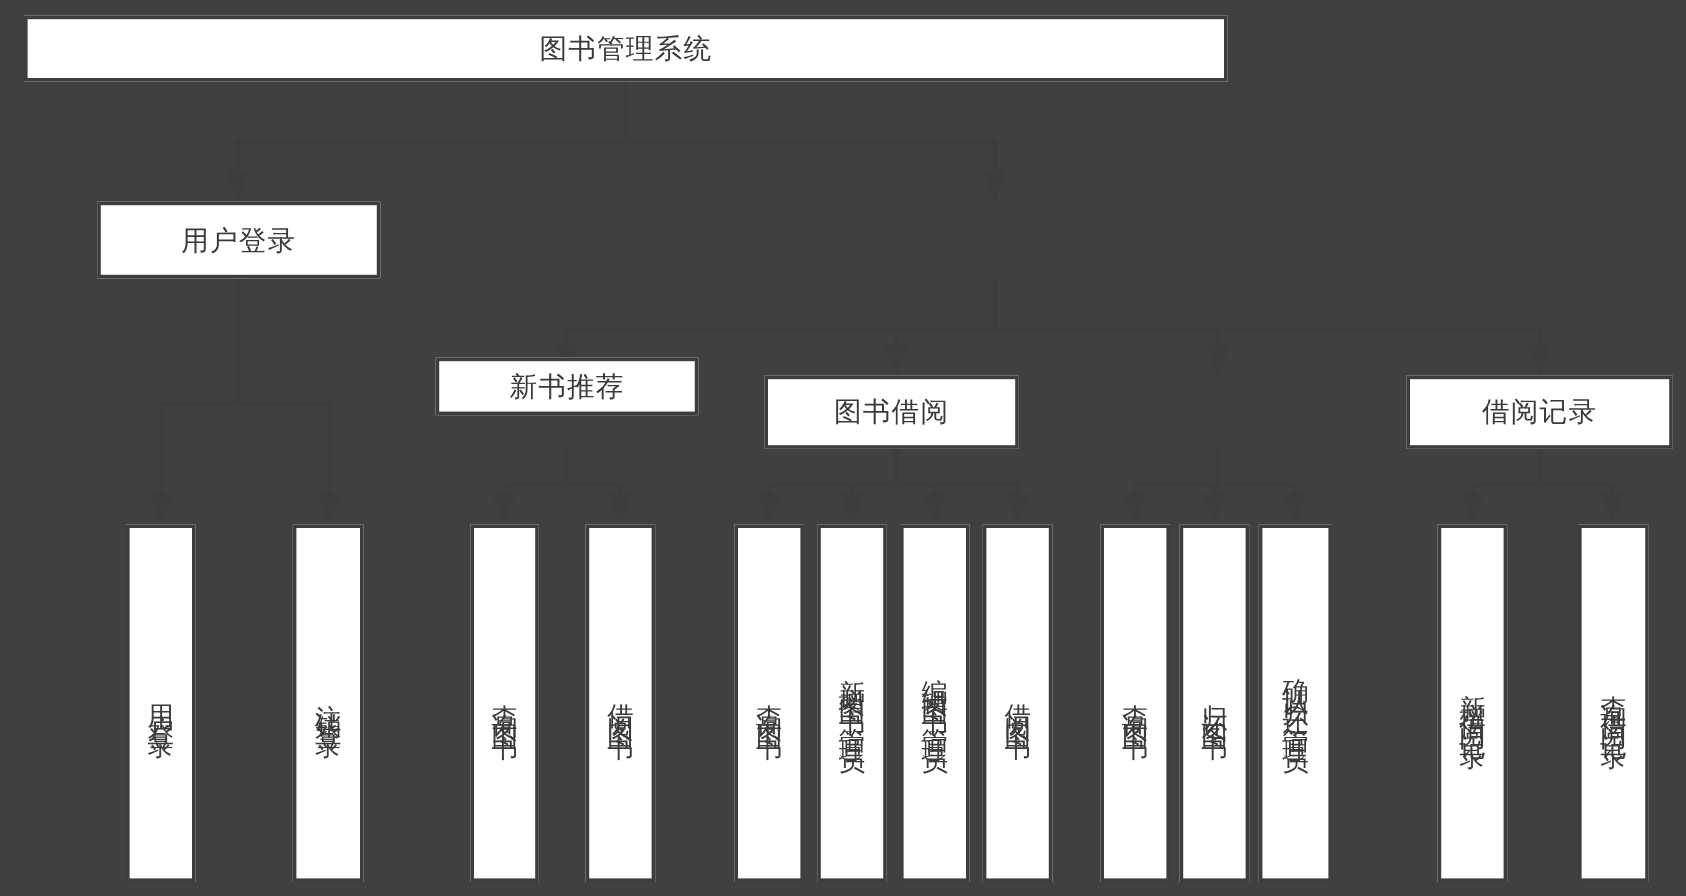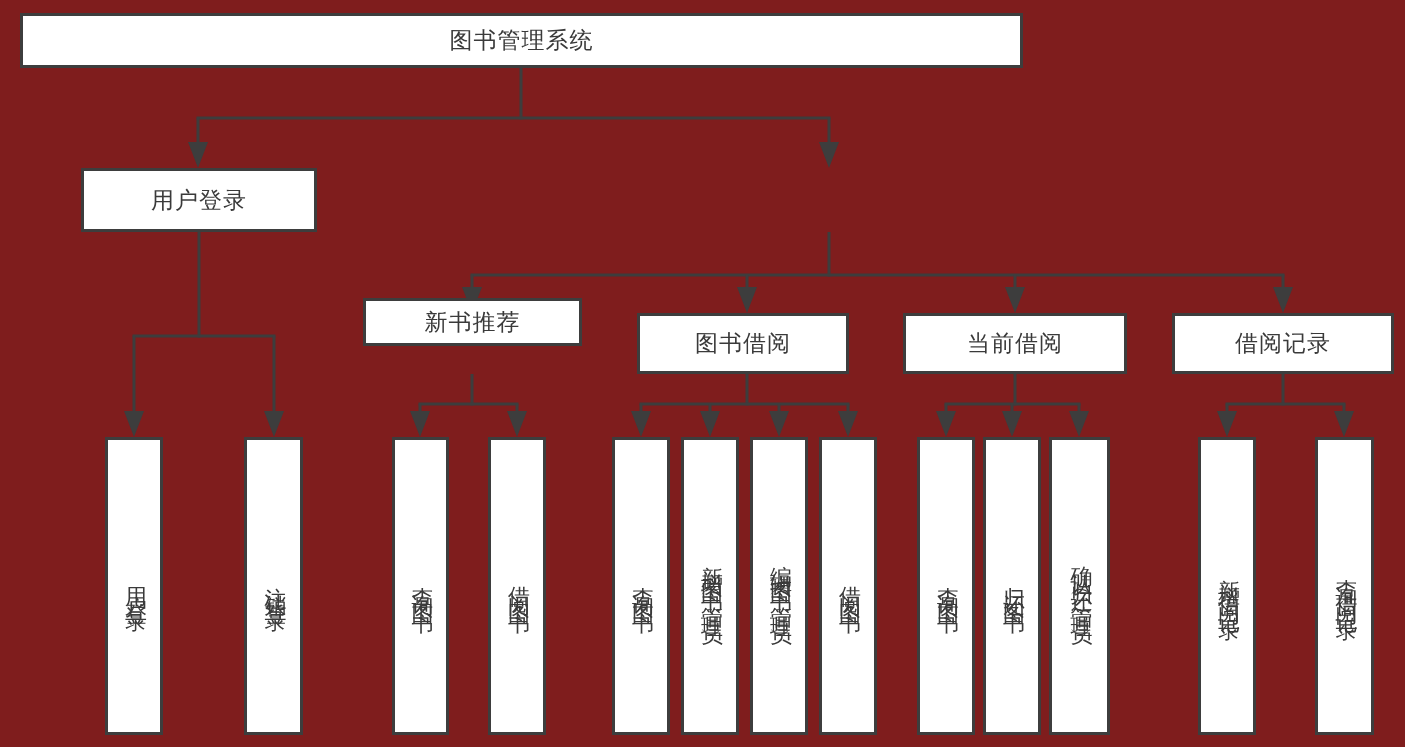--- a/index.html
+++ b/index.html
@@ -1,22 +1,22 @@
 <!DOCTYPE html>
 <html><head>
 <meta charset="utf-8">
 <style>
   html, body { margin: 0; padding: 0; background: #ffffff; }
   .canvas {
     position: relative;
     width: 1405px;
     height: 747px;
-    background: #7f1d1d;
+    background: #404040;
     overflow: hidden;
-    font-family: Liberation Mono, monospace;
+    font-family: Liberation Serif, serif;
   }
   .connectors {
     position: absolute;
     left: 0; top: 0;
     width: 1405px; height: 747px;
   }
   .node {
     position: absolute;
     box-sizing: border-box;
     border: 3px solid #3d3d3d;
@@ -120,21 +120,20 @@
       <polygon points="1334,411 1354,411 1344,437"></polygon>
     </g>
   </svg>
 
   <div class="node hbox" style="left:20px; top:13px; width:1003px; height:55px;">图书管理系统</div>
 
   <div class="node hbox" style="left:81px; top:168px; width:236px; height:64px;">用户登录</div>
 
   <div class="node hbox" style="left:363px; top:298px; width:219px; height:48px;">新书推荐</div>
   <div class="node hbox" style="left:637px; top:313px; width:212px; height:61px;">图书借阅</div>
-  <div class="node hbox" style="left:903px; top:313px; width:224px; height:61px;">当前借阅</div>
   <div class="node hbox" style="left:1172px; top:313px; width:222px; height:61px;">借阅记录</div>
 
   <div class="node vbox" style="left:105px; top:437px; width:58px; height:298px;">用户登录</div>
   <div class="node vbox" style="left:244px; top:437px; width:59px; height:298px;">注销登录</div>
 
   <div class="node vbox" style="left:392px; top:437px; width:57px; height:298px;">查询图书</div>
   <div class="node vbox" style="left:488px; top:437px; width:58px; height:298px;">借阅图书</div>
 
   <div class="node vbox" style="left:612px; top:437px; width:58px; height:298px;">查询图书</div>
   <div class="node vbox" style="left:681px; top:437px; width:58px; height:298px;">新增图书（管理员）</div>

